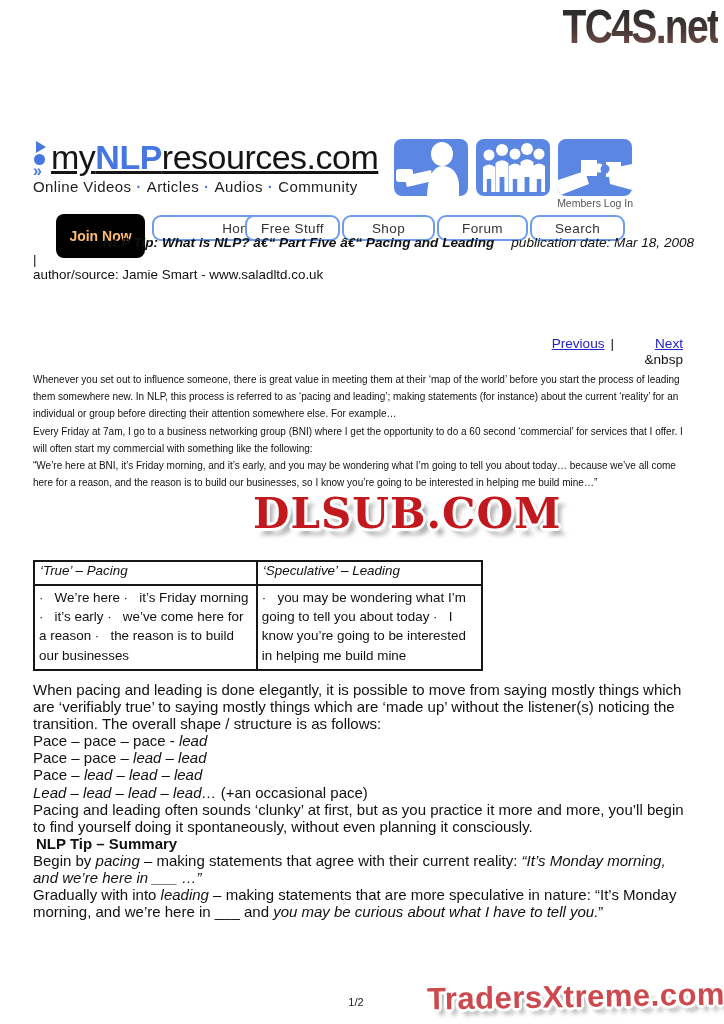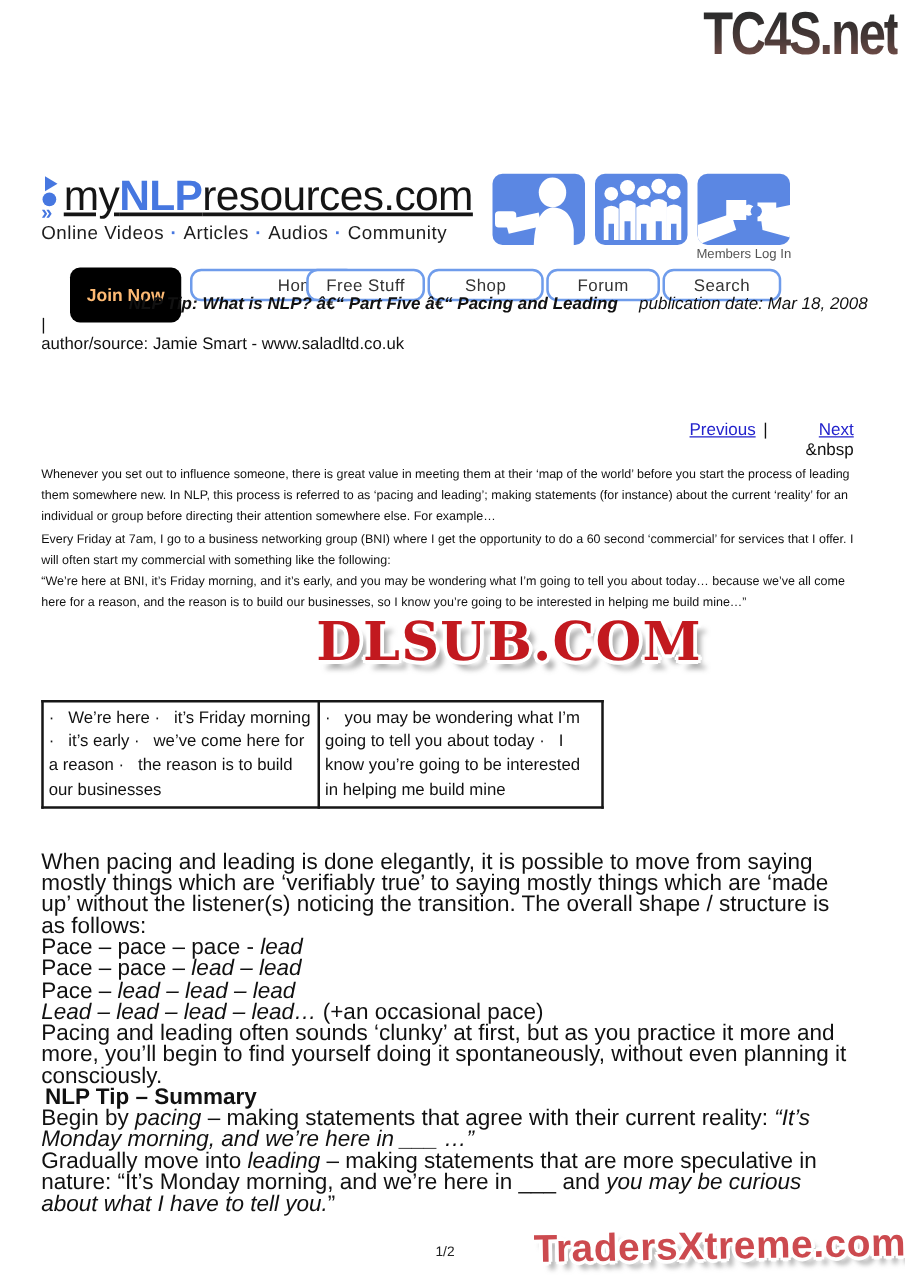--- a/index.html
+++ b/index.html
@@ -49,21 +49,21 @@
   .author{top:267px;left:33px;font-size:13.4px;}
 
   .pn{top:336px;right:41px;font-size:13.6px;}
   .pn a{color:#2222cc;text-decoration:underline;cursor:pointer;padding-left:38px;}
   .psep{margin:0 3px 0 6px;}
   .nbsp{top:352px;right:41px;font-size:13.6px;}
 
   
   .main1{top:371px;left:33px;width:651px;font-size:10px;line-height:17.2px;}
   .main1 p,.main2 p{margin:0;}
-  .main2{top:681px;left:33px;width:651px;font-size:18px;line-height:17.1px;}
+  .main2{top:681px;left:33px;width:651px;font-size:15px;line-height:17.1px;}
   .sumh{font-weight:bold;text-indent:3px;}
 
   
   table.cmp{top:560px;left:33px;position:absolute;border-collapse:collapse;width:450px;
             font-size:13.4px;}
   table.cmp th,table.cmp td{border:2px solid #161616;text-align:left;vertical-align:top;}
   table.cmp th{font-style:italic;font-weight:normal;padding:1px 5px 2px;height:19px;}
   table.cmp td{padding:2px 4px 4px;line-height:19.2px;white-space:pre-wrap;}
   .col-l{width:216px;} .col-r{width:218px;}
 
@@ -158,34 +158,38 @@
 
 <div class="abs main1">
   <p>Whenever you set out to influence someone, there is great value in meeting them at their ‘map of the world’ before you start the process of leading them somewhere new. In NLP, this process is referred to as ‘pacing and leading’; making statements (for instance) about the current ‘reality’ for an individual or group before directing their attention somewhere else. For example…</p>
   <p>Every Friday at 7am, I go to a business networking group (BNI) where I get the opportunity to do a 60 second ‘commercial’ for services that I offer. I will often start my commercial with something like the following:</p>
   <p>“We’re here at BNI, it’s Friday morning, and it’s early, and you may be wondering what I’m going to tell you about today… because we’ve all come here for a reason, and the reason is to build our businesses, so I know you’re going to be interested in helping me build mine…”</p>
 </div>
 
 <table class="cmp">
   <tbody>
     <tr>
+      <th class="col-l">‘True’ – Pacing</th>
+      <th class="col-r">‘Speculative’ – Leading</th>
+    </tr>
+    <tr>
       <td>·   We’re here ·   it’s Friday morning ·   it’s early ·   we’ve come here for a reason ·   the reason is to build our businesses</td>
       <td>·   you may be wondering what I’m going to tell you about today ·   I know you’re going to be interested in helping me build mine</td>
     </tr>
   </tbody>
 </table>
 
 <div class="abs main2">
   <p>When pacing and leading is done elegantly, it is possible to move from saying mostly things which are ‘verifiably true’ to saying mostly things which are ‘made up’ without the listener(s) noticing the transition. The overall shape / structure is as follows:</p>
   <div><span>Pace – pace – pace - </span><i>lead</i><span></span></div>
   <div><span>Pace – pace – </span><i>lead – lead</i><span></span></div>
   <div><span>Pace – </span><i>lead – lead – lead</i><span></span></div>
   <div><span></span><i>Lead – lead – lead – lead…</i><span> (+an occasional pace)</span></div>
   <p>Pacing and leading often sounds ‘clunky’ at first, but as you practice it more and more, you’ll begin to find yourself doing it spontaneously, without even planning it consciously.</p>
   <p class="sumh">NLP Tip – Summary</p>
   <p><span>Begin by </span><i>pacing</i><span> – making statements that agree with their current reality: </span><i>“It’s Monday morning, and we’re here in ___ …”</i></p>
-  <p><span>Gradually move into </span><i>leading</i><span> – making statements that are more speculative in nature: “It’s Monday morning, and we’re here in ___ and </span><i>you may be curious about what I have to tell you.</i><span>”</span></p>
+  <p><span>Gradually with into </span><i>leading</i><span> – making statements that are more speculative in nature: “It’s Monday morning, and we’re here in ___ and </span><i>you may be curious about what I have to tell you.</i><span>”</span></p>
 </div>
 
 <div class="abs pageno">1/2</div>
 
 <div class="abs dlsub">DLSUB.COM</div>
 <div class="abs traders">TradersXtreme.com</div>
 
 </body></html>

